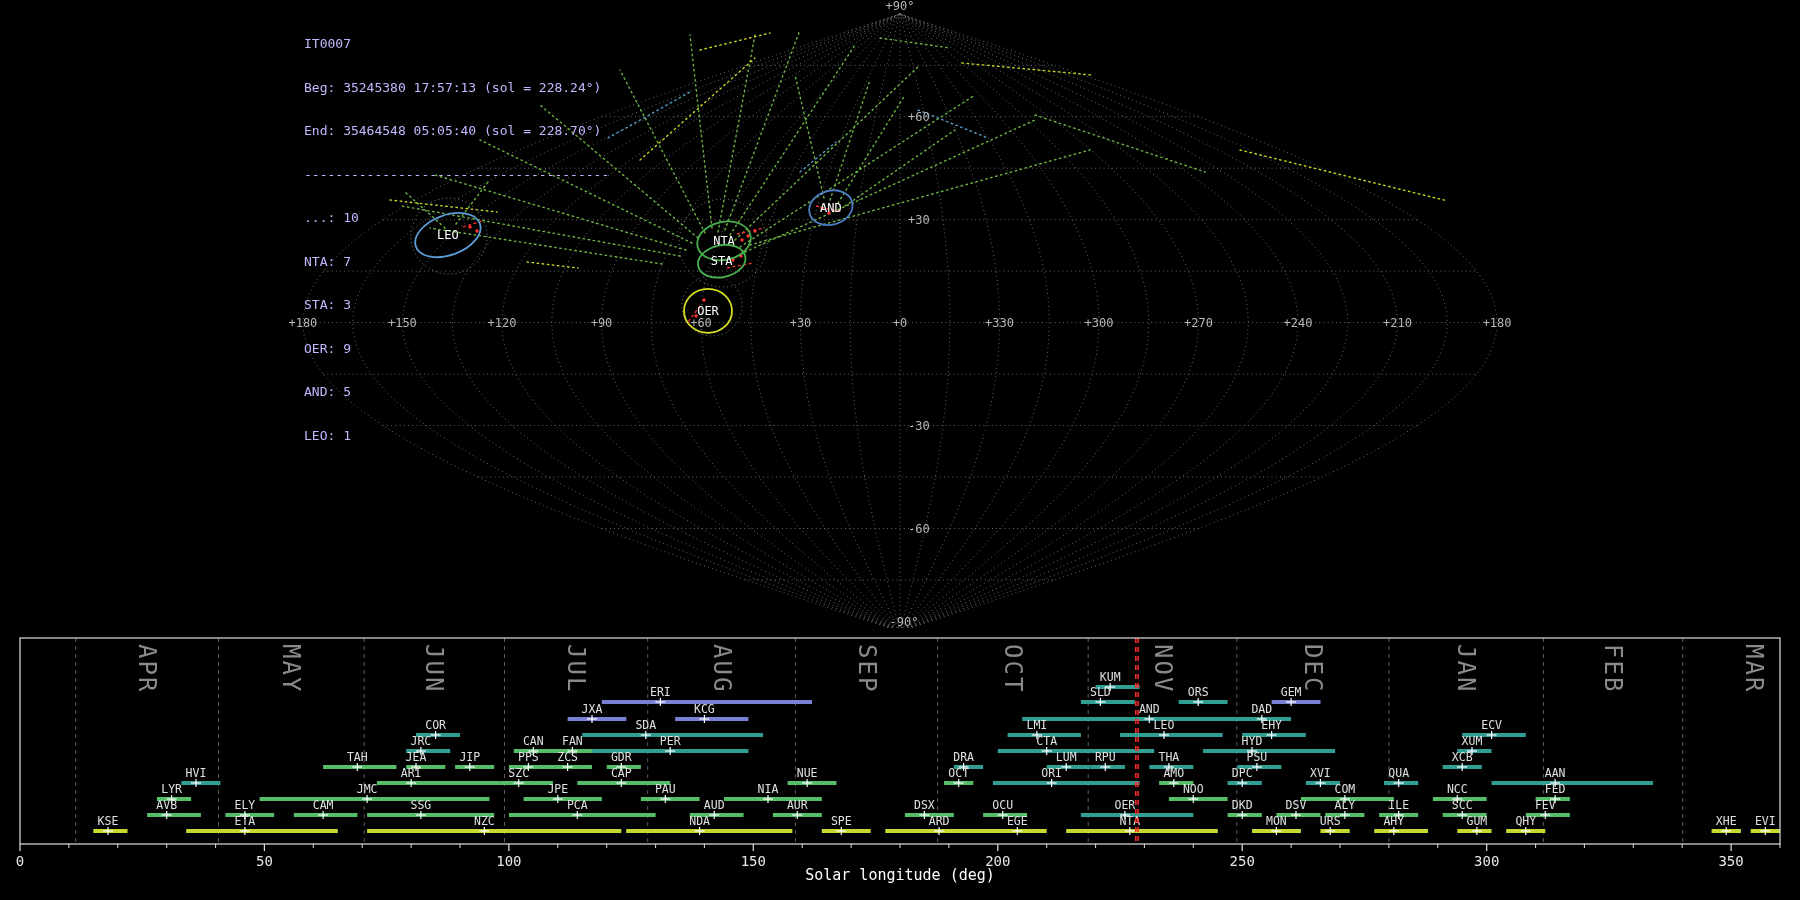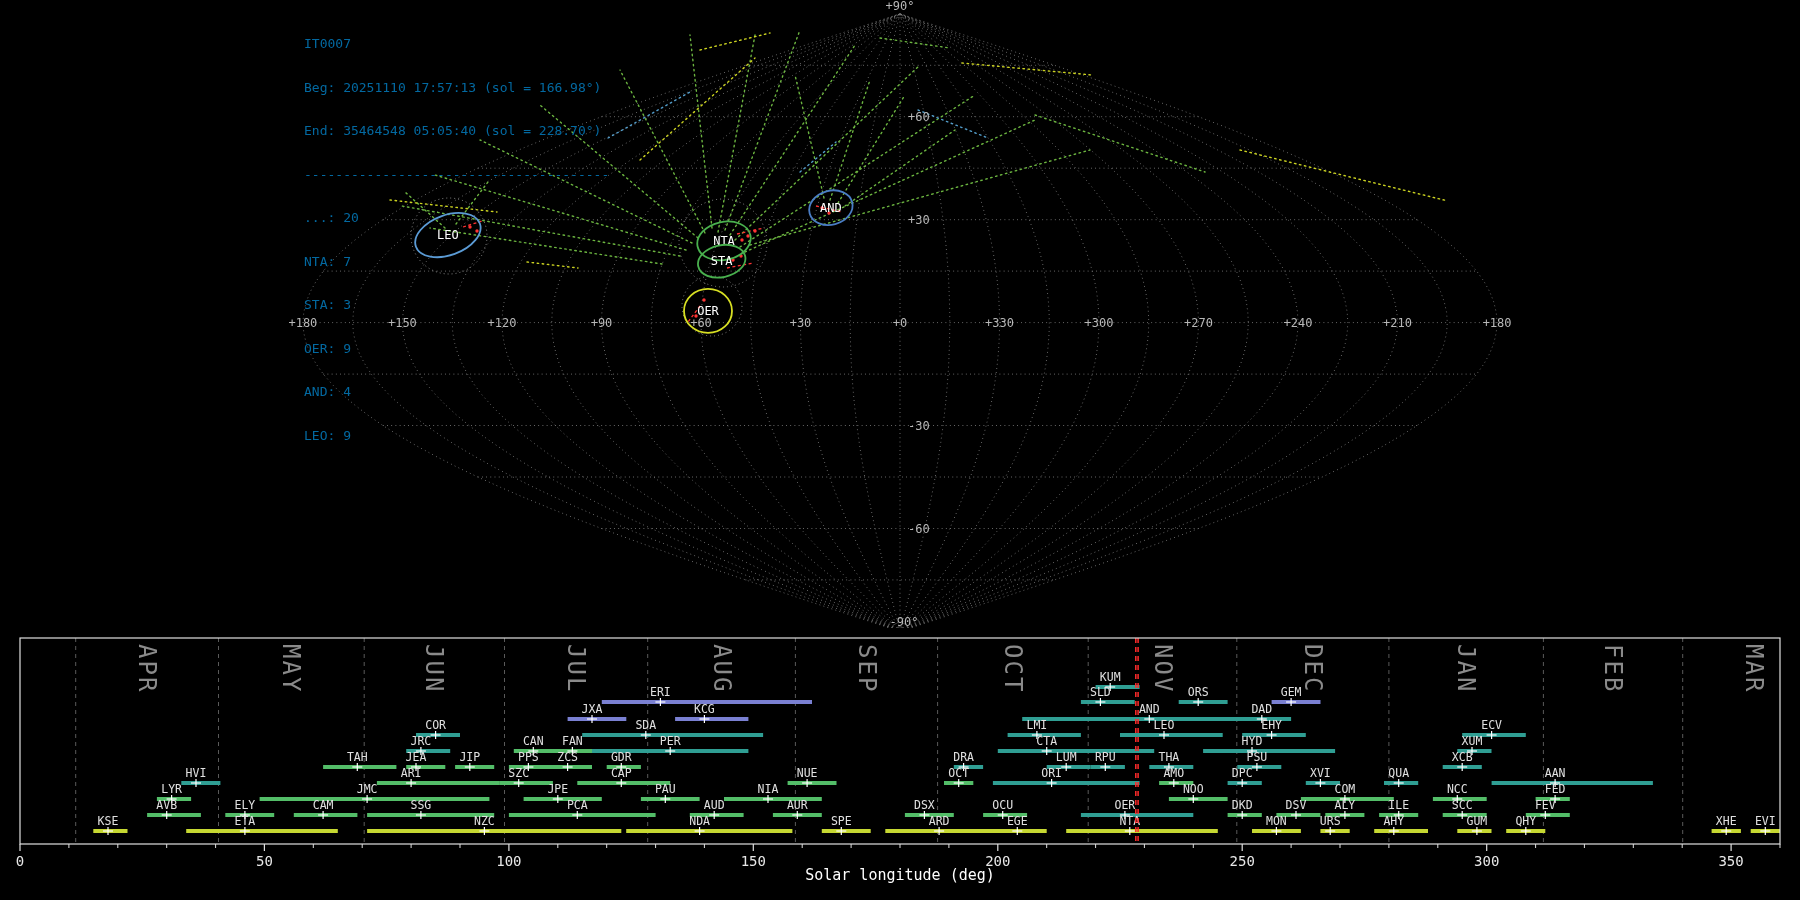--- a/index.html
+++ b/index.html
@@ -1,18 +1,18 @@
 <!DOCTYPE html>
 <html><head>
 <meta charset="utf-8">
 <style>
   html,body{margin:0;padding:0;background:#000;}
   .screen{position:relative;width:1800px;height:900px;background:#000;overflow:hidden;
           font-family:"DejaVu Sans Mono","Liberation Mono",monospace;}
-  .info{position:absolute;left:304px;top:8px;z-index:2;color:#0369a1;
+  .info{position:absolute;left:304px;top:8px;z-index:2;color:#c4b5fd;
         font-size:13px;line-height:14.5px;white-space:pre;}
   svg{position:absolute;left:0;display:block;}
   #skymap{top:0;}
   #timeline{top:628px;}
   svg text{font-family:"DejaVu Sans Mono","Liberation Mono",monospace;}
 </style>
 </head>
 <body>
 
 <div class="screen">
@@ -140,29 +140,29 @@
         <text x="908.0" y="223.7">+30</text>
         <text x="908.0" y="429.5">-30</text>
         <text x="908.0" y="532.5">-60</text>
         <text x="900" y="10" text-anchor="middle">+90°</text>
         <text x="904" y="626" text-anchor="middle">-90°</text>
       </g>
     </svg>
 
   <div class="info">
     <div>IT0007</div>
-    <div>Beg: 20251110 17:57:13 (sol = 166.98°)</div>
+    <div>Beg: 35245380 17:57:13 (sol = 228.24°)</div>
     <div>End: 35464548 05:05:40 (sol = 228.70°)</div>
     <div>---------------------------------------</div>
-    <div>...: 20</div>
+    <div>...: 10</div>
     <div>NTA: 7</div>
     <div>STA: 3</div>
     <div>OER: 9</div>
-    <div>AND: 4</div>
-    <div>LEO: 9</div>
+    <div>AND: 5</div>
+    <div>LEO: 1</div>
   </div>
 
   <svg id="timeline" width="1800" height="272" viewBox="0 0 1800 272">
     <text id="xlabel" x="900" y="252" text-anchor="middle" fill="#ffffff" font-size="15">Solar longitude (deg)</text>
   <g>
         <line x1="75.7" y1="10" x2="75.7" y2="216" stroke="#5a5a5a" stroke-width="1" stroke-dasharray="4 4"></line>
         <text transform="translate(139.1 16) rotate(90)" fill="#8a8a8a" font-size="24" letter-spacing="2">APR</text>
         <line x1="218.5" y1="10" x2="218.5" y2="216" stroke="#5a5a5a" stroke-width="1" stroke-dasharray="4 4"></line>
         <text transform="translate(283.3 16) rotate(90)" fill="#8a8a8a" font-size="24" letter-spacing="2">MAY</text>
         <line x1="364.2" y1="10" x2="364.2" y2="216" stroke="#5a5a5a" stroke-width="1" stroke-dasharray="4 4"></line>

